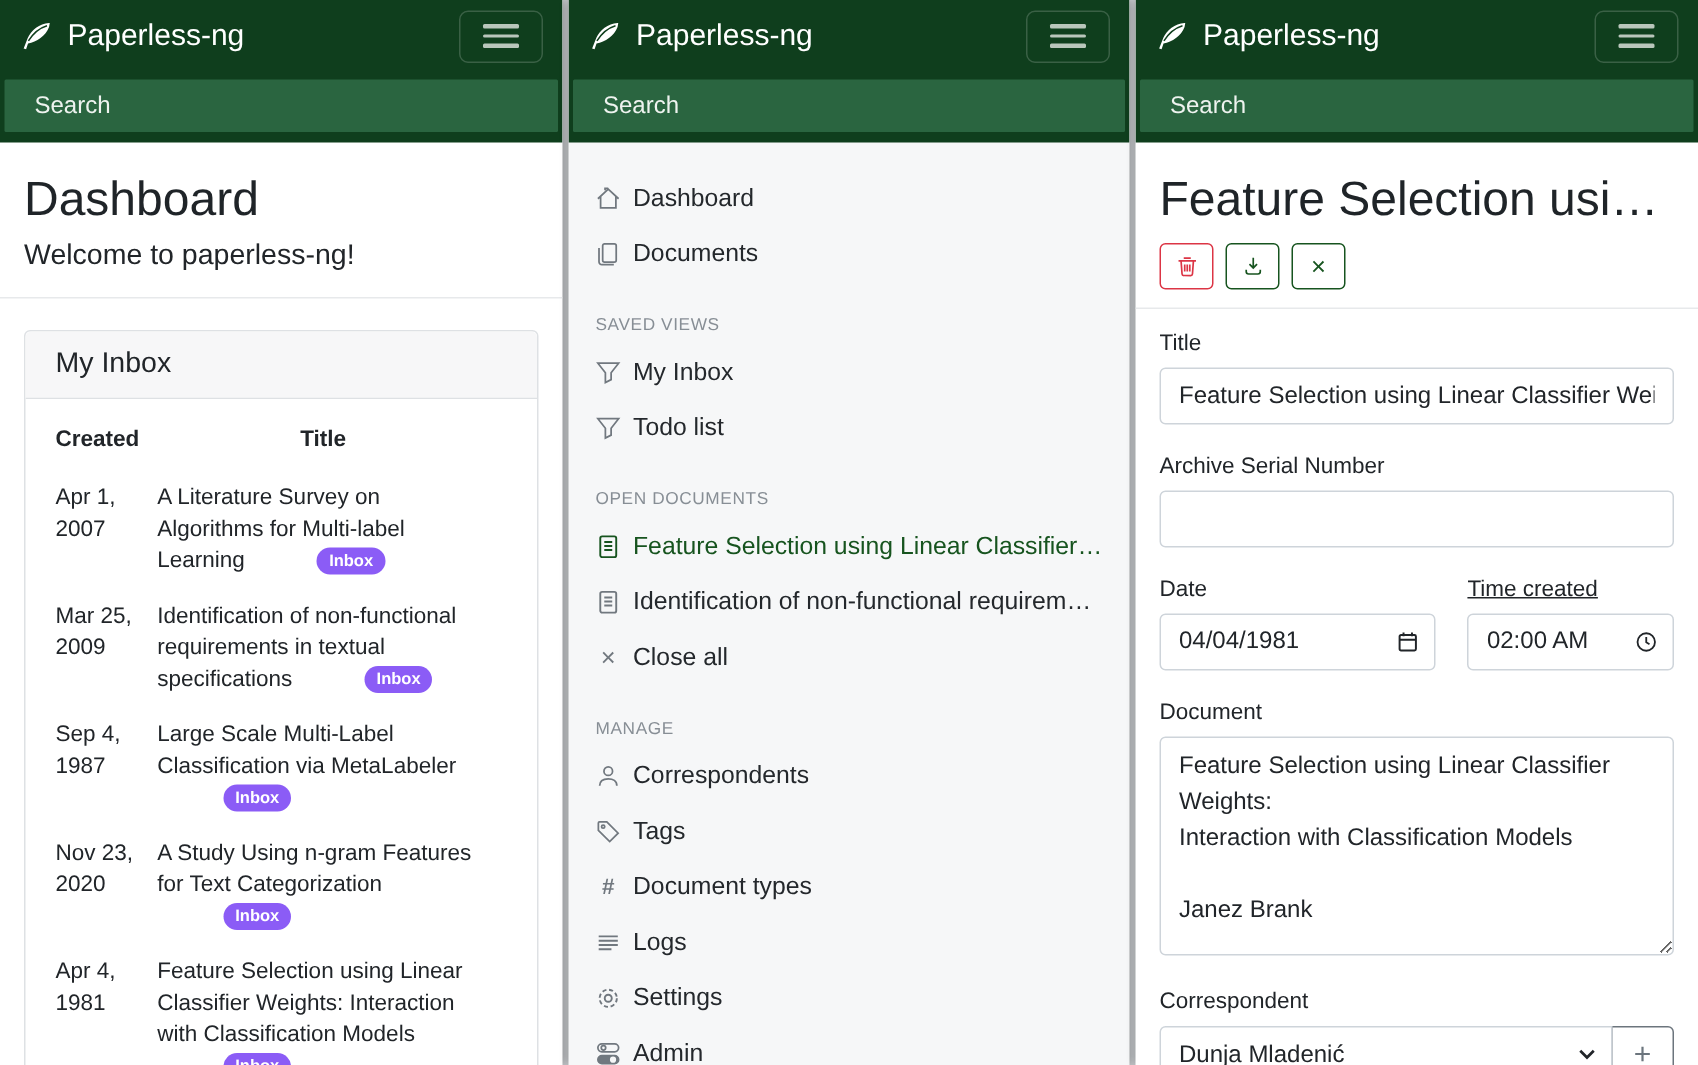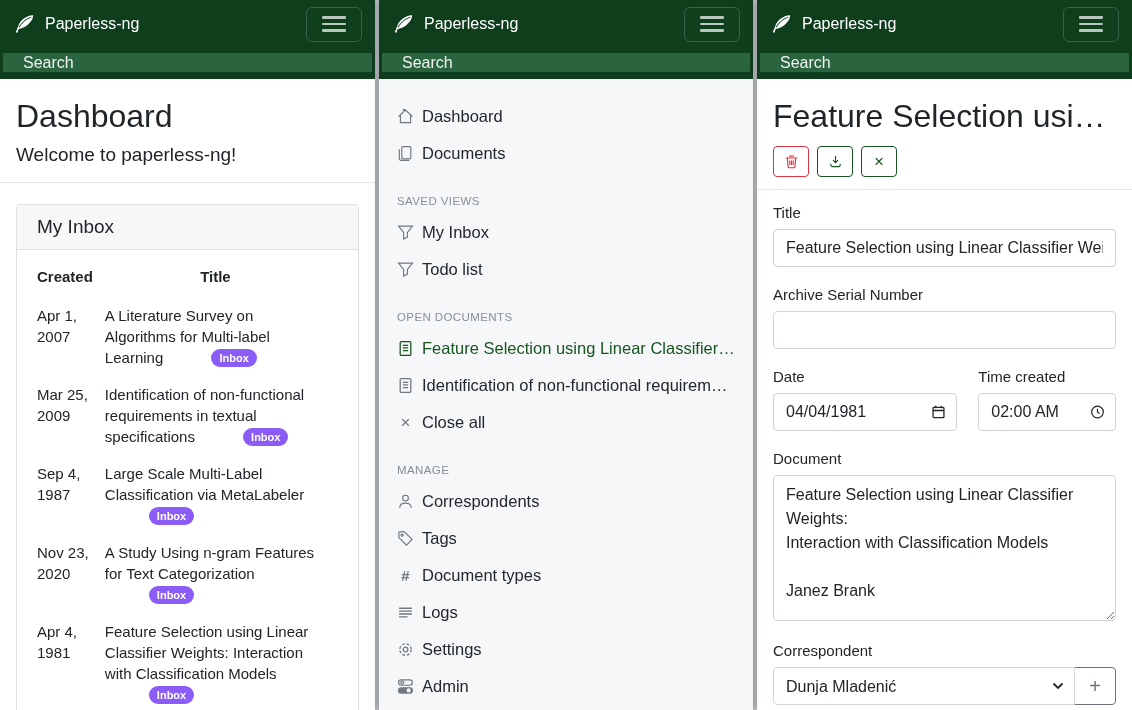--- a/index.html
+++ b/index.html
@@ -11,27 +11,27 @@
     overflow: hidden;
     color: #212529;
   }
   .panel { position:absolute; top:0; height:710px; background:#fff; overflow:hidden; box-shadow:0 0 6px rgba(0,0,0,.35); }
   #panel-dashboard { left:0;  width:375px; }
   #panel-menu      { left:379px; width:374px; background:#f6f7f8; }
   #panel-editor    { left:757px; width:375px; }
 
   
   .navbar { background:#0f3e1d; height:48px; display:flex; align-items:center; padding:0 13px; }
-  .brand { display:flex; align-items:center; gap:10px; color:#fff; font-size:16px; }
+  .brand { display:flex; align-items:center; gap:10px; color:#fff; font-size:20px; }
   .toggler { margin-left:auto; width:56px; height:35px; background:transparent;
              border:1px solid rgba(255,255,255,.18); border-radius:6px; cursor:pointer;
              display:flex; flex-direction:column; justify-content:center; align-items:center; gap:4px; }
   .toggler span { display:block; width:24px; height:2.4px; background:#b9c6bb; border-radius:1px; }
   .searchwrap { background:#0f3e1d; padding:5px 3px 7px 3px; }
-  .search-input { width:100%; height:19px; background:#2a6540; border:none; outline:none;
+  .search-input { width:100%; height:35px; background:#2a6540; border:none; outline:none;
                   color:#fff; font-size:16px; padding:0 20px; font-family:inherit; border-radius:1px; }
   .search-input::placeholder { color:#eef3ef; opacity:1; }
 
   
   .pane-body { padding:0 16px; }
   h1.page-title { font-size:32px; font-weight:500; color:#1f2428; margin-top:18px; line-height:39px;
                   white-space:nowrap; overflow:hidden; text-overflow:ellipsis; }
   .subtitle { font-size:19px; margin-top:8px; color:#212529; }
   hr.rule { border:none; border-top:1px solid #e7e9eb; margin:16px -16px 0; }
   .card { margin-top:21px; border:1px solid #dee1e4; border-radius:4px; background:#fff; }
@@ -63,21 +63,21 @@
   .btn { width:36px; height:31px; background:#fff; border-radius:4px; cursor:pointer;
          display:flex; align-items:center; justify-content:center; }
   .btn-danger-outline { border:1px solid #dc3545; color:#dc3545; }
   .btn-green-outline  { border:1px solid #17541f; color:#17541f; }
   .btn .x-close { font-size:17px; line-height:1; color:#17541f; }
   .field-label { display:block; font-size:15px; margin:19px 0 8px; }
   .field-label.first { margin-top:14px; }
   .text-input { width:100%; height:38px; border:1px solid #ced4da; border-radius:4px;
                 padding:0 12px; font-size:16px; color:#212529; font-family:inherit; background:#fff; }
   .two-col { display:flex; gap:21px; }
-  .col-date { width:190px; } .col-time { width:142px; }
+  .col-date { width:190px; } .col-time { width:142px;text-decoration:underline; }
   .input-icon-wrap { position:relative; }
   .input-icon-wrap .in-icon { position:absolute; right:11px; top:50%; transform:translateY(-50%);
                               color:#212529; pointer-events:none; display:flex; }
   .textarea { width:100%; height:146px; border:1px solid #ced4da; border-radius:4px;
               padding:7px 12px; font-size:16px; line-height:24px; font-family:inherit; color:#212529;
               resize:vertical; }
   .input-group { display:flex; }
   .select-wrap { position:relative; flex:1; }
   .select { width:100%; height:38px; border:1px solid #ced4da; border-radius:4px 0 0 4px;
             padding:0 30px 0 12px; font-size:16px; color:#212529; font-family:inherit;

